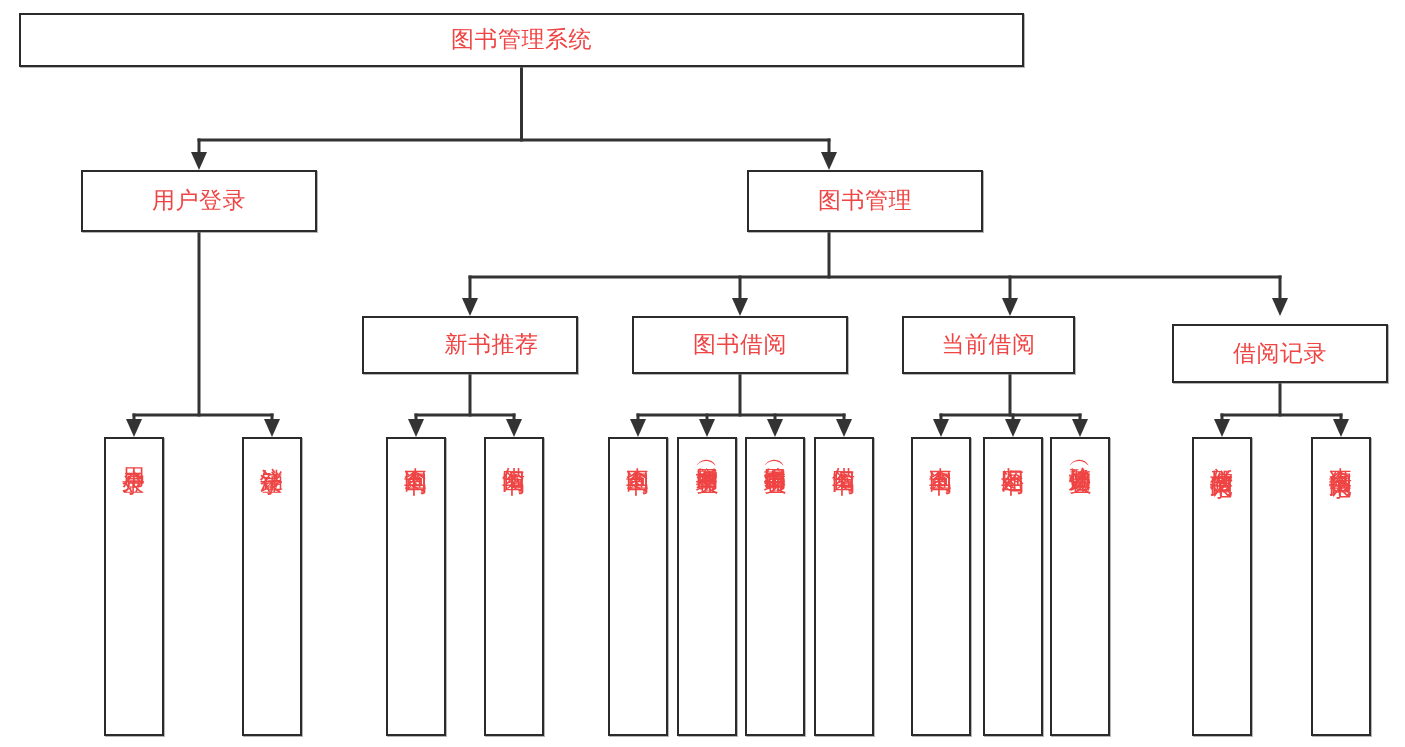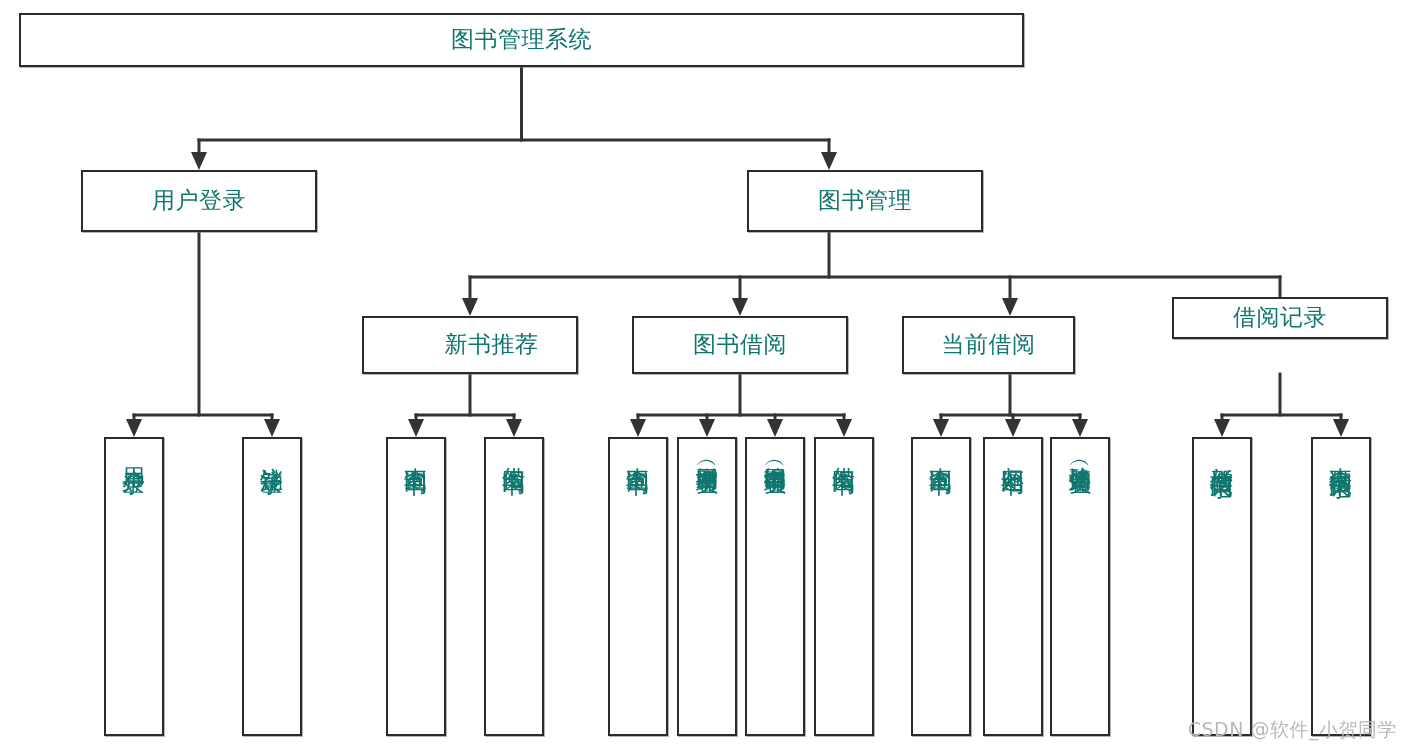--- a/index.html
+++ b/index.html
@@ -32,21 +32,21 @@
     position: absolute;
     box-sizing: border-box;
     background: #ffffff;
     border: 2.5px solid #2b2b2b;
     display: flex;
     align-items: center;
     justify-content: center;
     box-shadow: 1px 1px 0 rgba(120,120,120,0.55);
   }
   .node-label {
-    color: #0f766e;
+    color: #ef4444;
     font-size: 23px;
     line-height: 1.1;
     letter-spacing: 0.5px;
     white-space: nowrap;
     user-select: none;
   }
   
   .node.leaf {
     align-items: flex-start;
     justify-content: center;
@@ -150,21 +150,21 @@
       </div>
       <div class="node" style="left: 362px; top: 316px; width: 216px; height: 58px; padding-left: 43px;">
         <span class="node-label">新书推荐</span>
       </div>
       <div class="node" style="left: 632px; top: 316px; width: 216px; height: 58px; text-align: center;">
         <span class="node-label">图书借阅</span>
       </div>
       <div class="node" style="left: 902px; top: 316px; width: 173px; height: 58px;">
         <span class="node-label">当前借阅</span>
       </div>
-      <div class="node" style="left: 1172px; top: 297px; width: 216px; height: 42px;">
+      <div class="node" style="left: 1172px; top: 324px; width: 216px; height: 59px;">
         <span class="node-label">借阅记录</span>
       </div>
       <div class="node leaf" style="left: 104px; top: 437px; width: 60px; height: 299px;">
         <span class="node-label">用户登录</span>
       </div>
       <div class="node leaf" style="left: 242px; top: 437px; width: 60px; height: 299px;">
         <span class="node-label">注销登录</span>
       </div>
       <div class="node leaf" style="left: 386px; top: 437px; width: 60px; height: 299px;">
         <span class="node-label">查询图书</span>
@@ -194,15 +194,14 @@
         <span class="node-label">确认归还（管理员）</span>
       </div>
       <div class="node leaf" style="left: 1192px; top: 437px; width: 60px; height: 299px;">
         <span class="node-label">新增借阅记录</span>
       </div>
       <div class="node leaf" style="left: 1311px; top: 437px; width: 60px; height: 299px;">
         <span class="node-label">查询借阅记录</span>
       </div>
     </div>
 
-  <div id="watermark">CSDN @软件_小贺同学</div>
 
 </div>
 
 </body></html>

